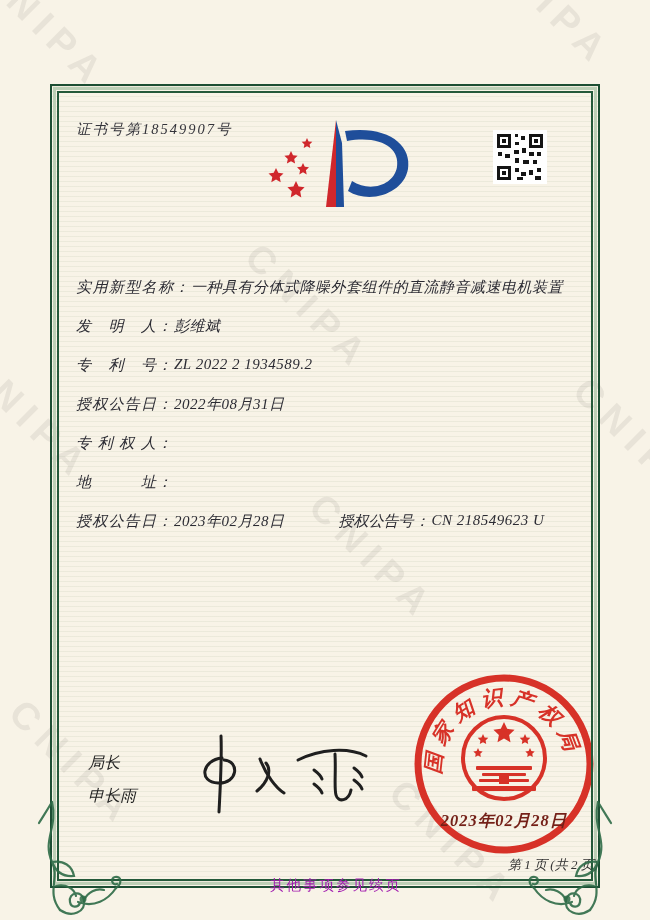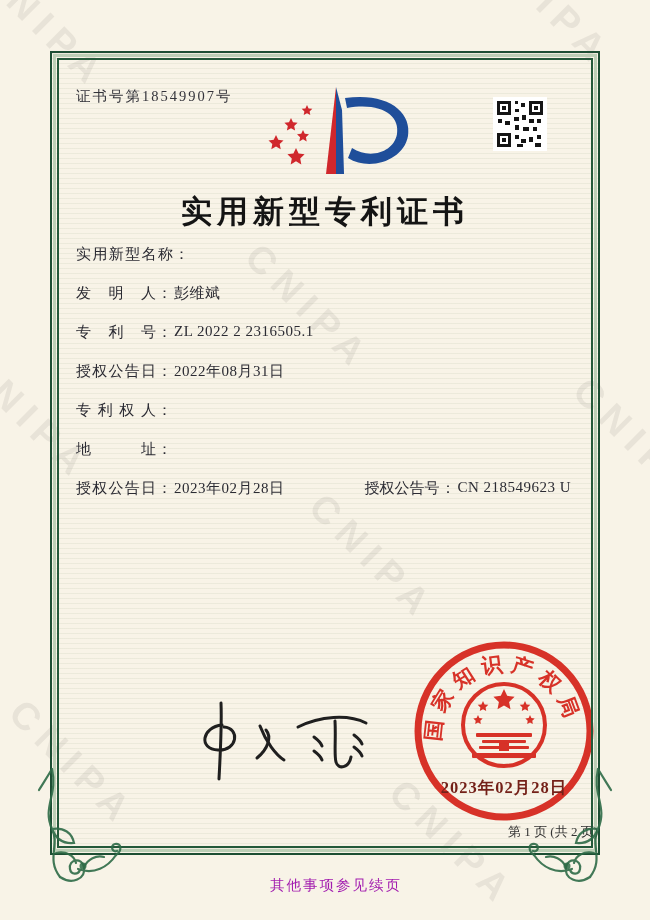--- a/index.html
+++ b/index.html
@@ -12,25 +12,26 @@
   
   .wm{
     position:absolute;transform:rotate(45deg);
     font-family:"Liberation Sans","DejaVu Sans",sans-serif;
     font-weight:bold;font-size:38px;letter-spacing:9px;
     color:rgba(120,115,105,0.12);white-space:nowrap;pointer-events:none;
     z-index:1;
   }
   
   .frame{
-    position:absolute;left:50px;top:51px;width:546px;height:800px;
+    position:absolute;left:50px;top:84px;width:546px;height:800px;
     border:2px solid #1c4e33;z-index:2;
     background:repeating-linear-gradient(180deg,
       rgba(125,150,110,0.10) 0px,rgba(125,150,110,0.10) 1px,
       rgba(0,0,0,0) 1px,rgba(0,0,0,0) 5px);
+    font-style:italic;
   }
   .frame::before{content:"";position:absolute;inset:1px;border:3px solid #bccfb6;pointer-events:none;}
   .frame::after{content:"";position:absolute;inset:5px;border:2px solid #24593a;pointer-events:none;}
   .corner{position:absolute;z-index:3;}
   .corner svg{display:block;}
   .corner.bl{left:-16px;bottom:-36px;}
   .corner.br{right:-16px;bottom:-36px;transform:scaleX(-1);}
   
   .cert-no{position:absolute;left:24px;top:34px;font-size:14.5px;letter-spacing:2px;color:#33333a;}
   .logo{position:absolute;left:198px;top:31px;}
@@ -40,21 +41,21 @@
     font-size:31px;font-weight:bold;letter-spacing:5px;color:#141414;
   }
   
   .fields{position:absolute;left:24px;top:192px;width:505px;}
   .row{display:flex;align-items:flex-start;height:39px;font-size:15px;color:#2b2b33;white-space:nowrap;}
   .lab{display:inline-block;text-align:justify;text-align-last:justify;color:#2b2b33;}
   .w5{width:80px;}
   .w6{width:97px;}
   .colon{margin:0 2px 0 1px;}
   .val{letter-spacing:0.5px;}
-  .lab2{margin-left:80px;}
+  .lab2{margin-left:54px;}
   
   .paras{position:absolute;left:22px;top:458px;width:506px;font-size:13.5px;line-height:1.95;color:#2d2d2d;}
   .paras p{margin:0 0 7px 0;text-indent:2.2em;letter-spacing:0.3px;}
   
   .signer{position:absolute;left:36px;top:660px;font-size:16px;line-height:33px;color:#1f1f1f;
           font-family:"Liberation Sans","DejaVu Sans",sans-serif;}
   .signature{position:absolute;left:126px;top:644px;}
   
   .seal{position:absolute;left:358px;top:584px;opacity:0.95;}
   
@@ -157,36 +158,36 @@
           <rect x="7" y="39" width="8" height="8"></rect>
         </g>
       <g fill="#151515">
           <rect x="9" y="9" width="4" height="4"></rect>
           <rect x="41" y="9" width="4" height="4"></rect>
           <rect x="9" y="41" width="4" height="4"></rect>
         </g>
     </svg>
   </div>
 
-  <div class="title">实用新型专利证书</div>
 
   <div class="fields">
     <div class="row">
       <span class="lab w6">实用新型名称</span>
         <span class="colon">：</span>
+      <span class="val">一种具有分体式降噪外套组件的直流静音减速电机装置</span>
     </div>
     <div class="row">
       <span class="lab w5">发明人</span>
         <span class="colon">：</span>
       <span class="val">彭维斌</span>
     </div>
     <div class="row">
       <span class="lab w5">专利号</span>
         <span class="colon">：</span>
-      <span class="val">ZL 2022 2 2316505.1</span>
+      <span class="val">ZL 2022 2 1934589.2</span>
     </div>
     <div class="row">
       <span class="lab w5">授权公告日</span>
         <span class="colon">：</span>
       <span class="val">2022年08月31日</span>
     </div>
     <div class="row">
       <span class="lab w5">专利权人</span>
         <span class="colon">：</span>
     </div>
@@ -200,20 +201,24 @@
       <span class="val">2023年02月28日</span>
       <span class="lab2">授权公告号</span>
         <span class="colon">：</span>
       <span class="val">CN 218549623 U</span>
     </div>
   </div>
 
   <div class="paras">
   </div>
 
+  <div class="signer">
+    <div>局长</div>
+    <div>申长雨</div>
+  </div>
 
   <div class="signature">
     <svg width="215" height="90" viewBox="0 0 215 90">
       <g fill="none" stroke="#1f1f1f" stroke-width="3" stroke-linecap="round">
         <path d="M44,28 C24,30 20,52 40,53 C60,54 62,31 46,30"></path>
         <path d="M43,6 C44,30 42,62 41,82"></path>
         <path d="M88,33 C94,40 90,52 79,61"></path>
         <path d="M82,29 C88,45 98,58 106,63"></path>
         <path d="M120,30 C142,19 170,17 188,26"></path>
         <path d="M157,24 C158,42 156,58 158,65 C160,73 171,71 173,60"></path>

